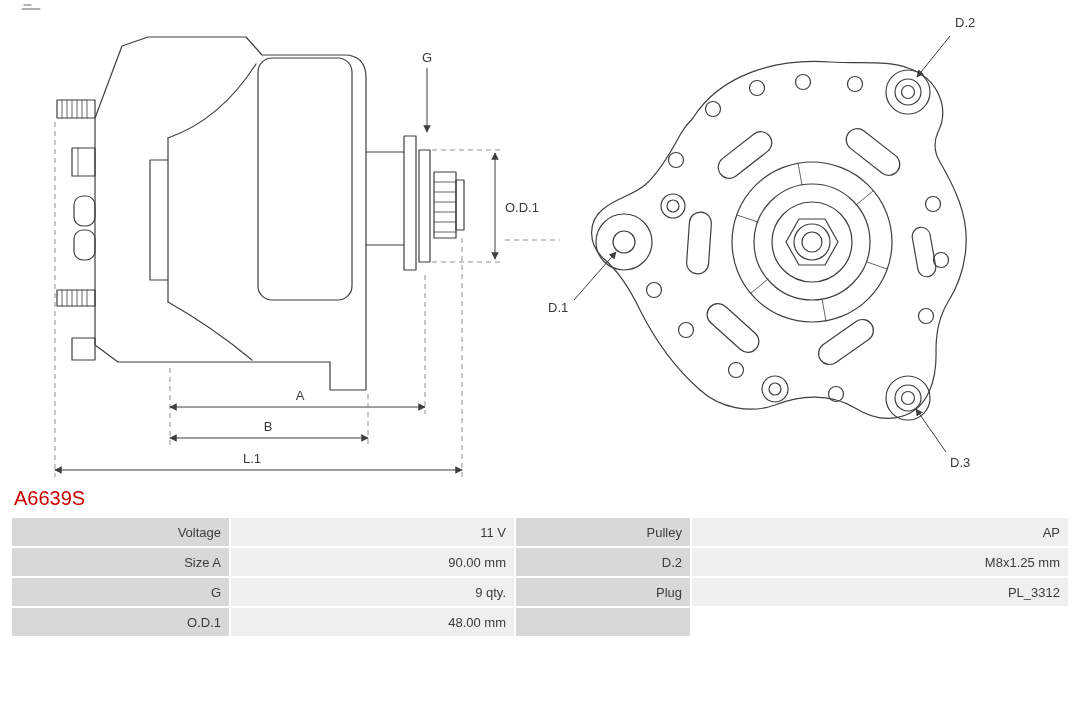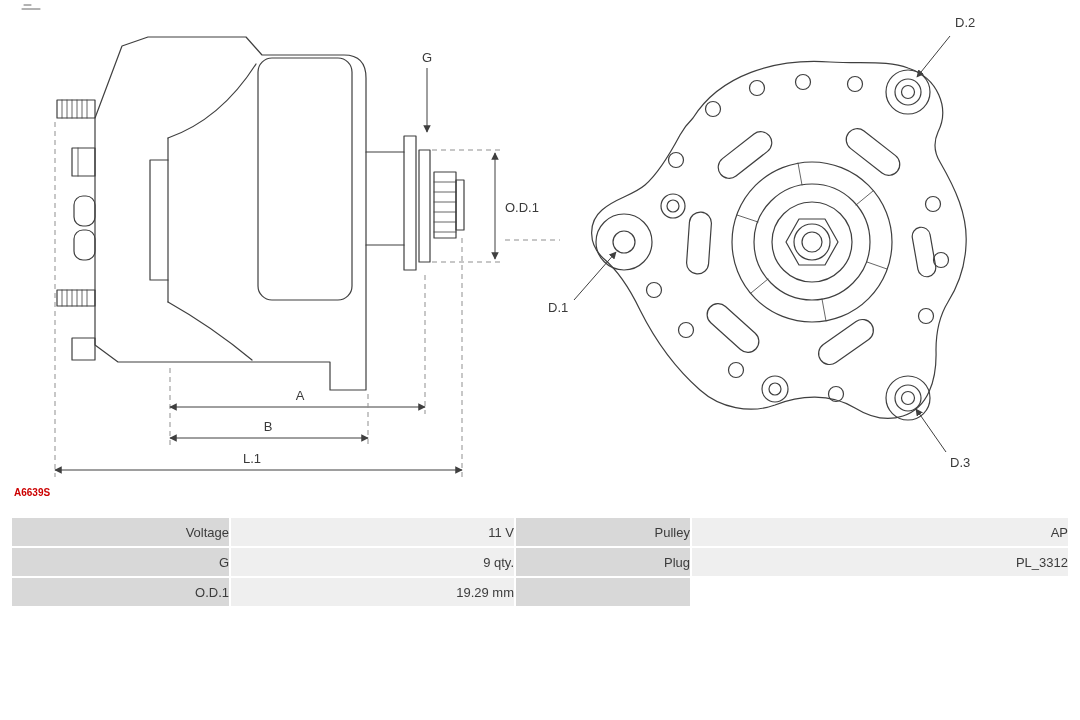--- a/index.html
+++ b/index.html
@@ -11,28 +11,28 @@
   .draw path,.draw rect,.draw circle,.draw polygon,.draw line{
     fill:none;stroke:var(--line-color,#3f3f3f);stroke-width:1.2;
     stroke-linejoin:round;stroke-linecap:round;
   }
   .draw .thin{stroke-width:0.8;}
   .dim path,.dim line{fill:none;stroke:var(--line-color,#3f3f3f);stroke-width:1;}
   .ext{stroke:#8f8f8f !important;stroke-width:1 !important;stroke-dasharray:5 4;fill:none;}
   svg text{font-size:13px;fill:#3a3a3a;font-family:"Liberation Sans",sans-serif;}
   #part-number{
     position:absolute;left:14px;top:487px;
-    color:var(--accent-red,#cc0000);font-weight:bold;font-size:10px;text-align:right;
+    color:var(--accent-red,#cc0000);font-weight:normal;font-size:20px;text-align:right;
   }
   #spec{
     position:absolute;left:10px;top:516px;width:1060px;
     border-collapse:separate;border-spacing:2px;table-layout:fixed;
   }
   #spec td{
-    height:28px;padding:0 0;font-size:13px;color:#3c3c3c;
+    height:28px;padding:0 8px;font-size:13px;color:#3c3c3c;
     text-align:right;overflow:hidden;white-space:nowrap;
   }
   td.lab{background:var(--cell-label-bg,#d8d8d8);}
   td.val{background:var(--cell-value-bg,#efefef);}
   td.blank{background:#ffffff;}
 </style>
 </head>
 <body style="--accent-red: #cc0000; --cell-label-bg: #d8d8d8; --cell-value-bg: #efefef; --line-color: #3f3f3f;">
 
 <svg id="diagram" width="1080" height="515" viewBox="0 0 1080 515">
@@ -169,25 +169,31 @@
       <col style="width:376px">
   </colgroup>
   <tbody>
     <tr>
       <td class="lab">Voltage</td>
       <td class="val">11 V</td>
       <td class="lab">Pulley</td>
       <td class="val">AP</td>
     </tr>
     <tr>
+      <td class="lab">Size A</td>
+      <td class="val">90.00 mm</td>
+      <td class="lab">D.2</td>
+      <td class="val">M8x1.25 mm</td>
+    </tr>
+    <tr>
       <td class="lab">G</td>
       <td class="val">9 qty.</td>
       <td class="lab">Plug</td>
       <td class="val">PL_3312</td>
     </tr>
     <tr>
       <td class="lab">O.D.1</td>
-      <td class="val">19.29 mm</td>
+      <td class="val">48.00 mm</td>
       <td class="lab"></td>
       <td class="blank"></td>
     </tr>
   </tbody>
 </table>
 
 </body></html>

